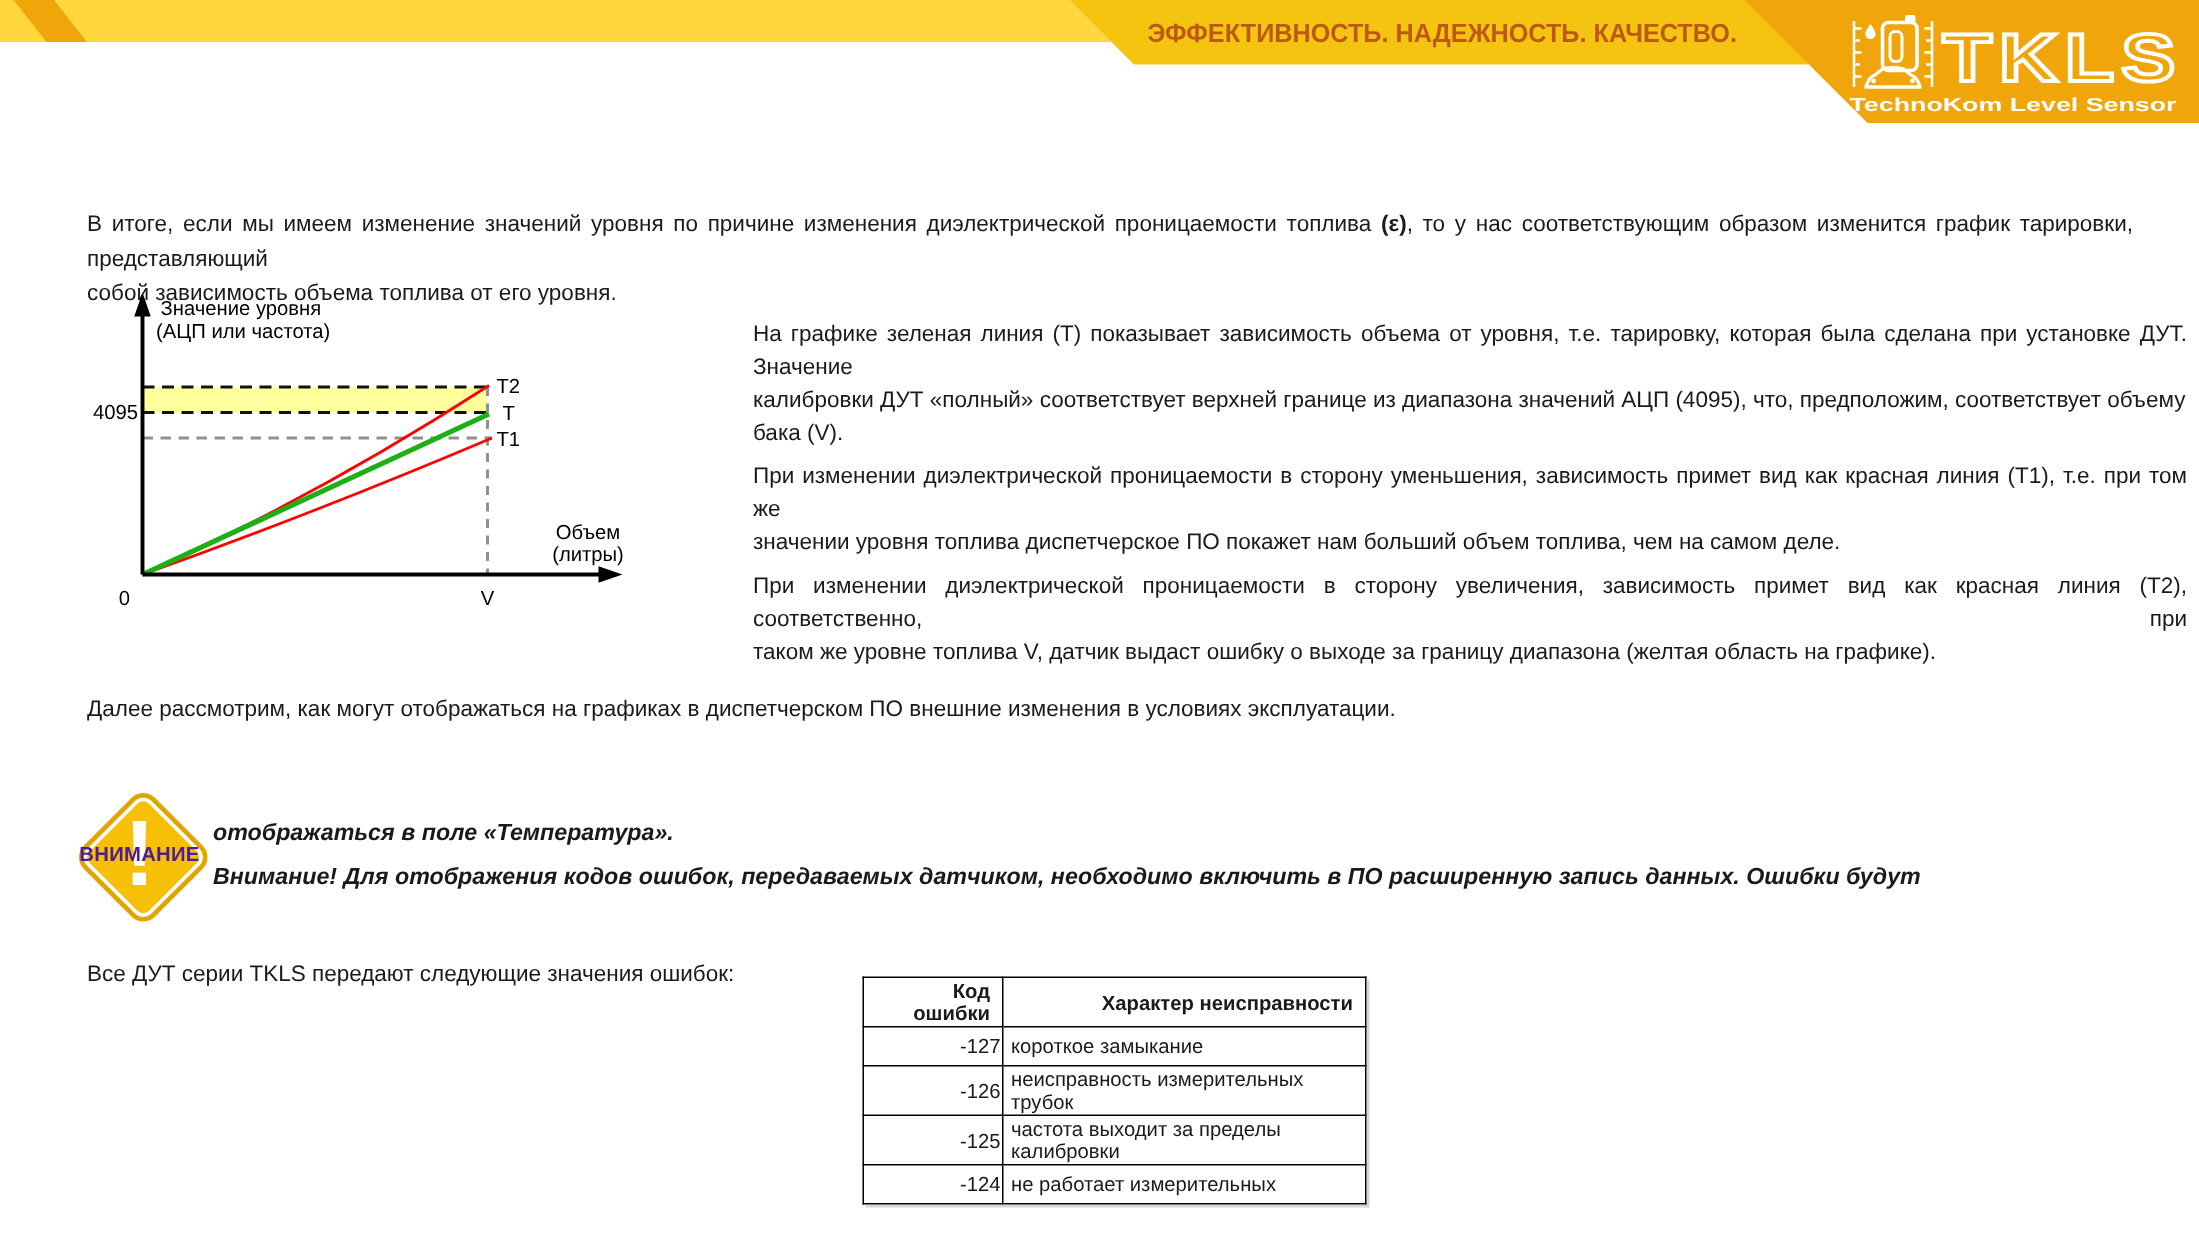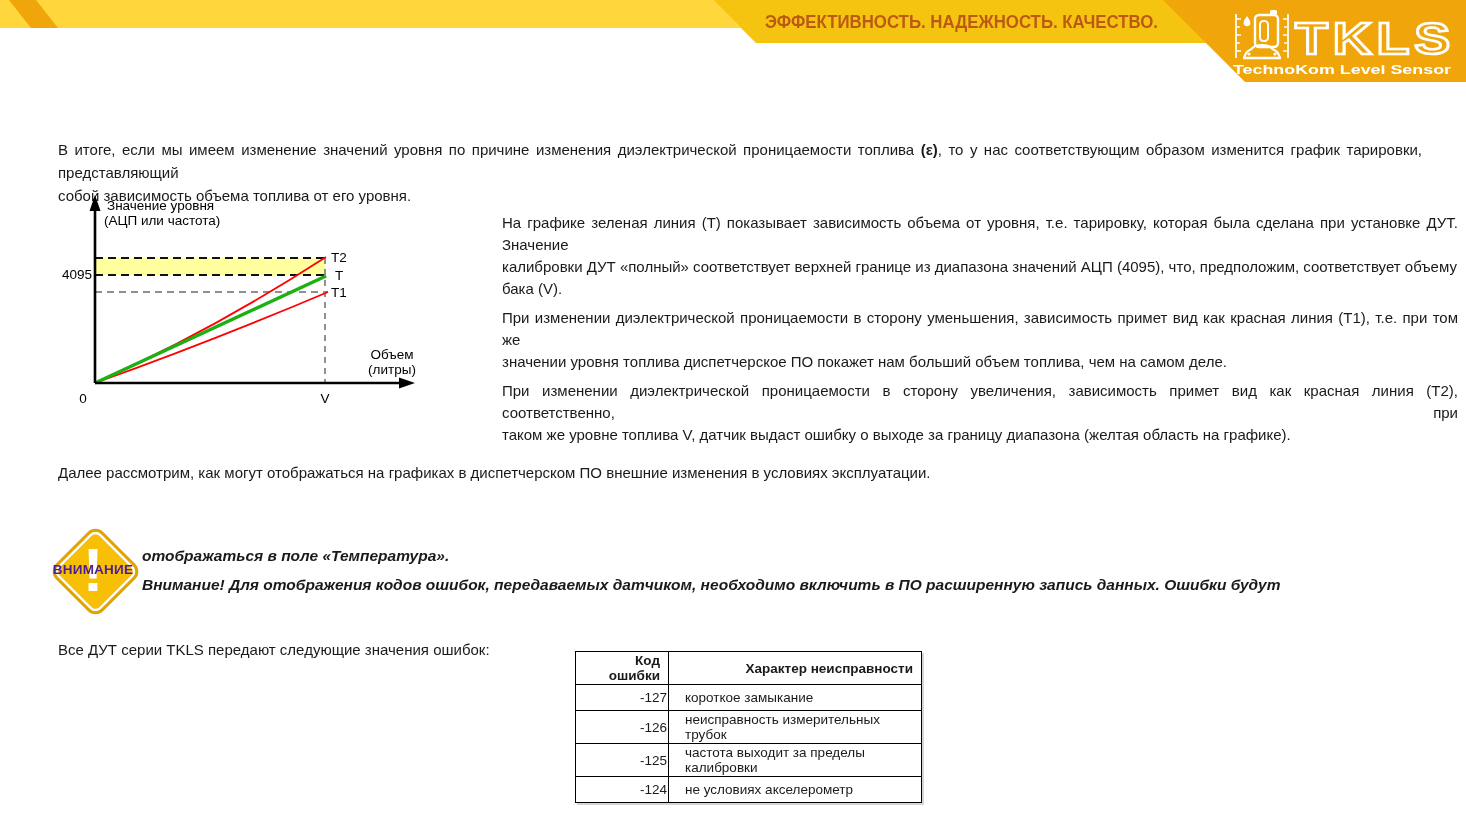--- a/index.html
+++ b/index.html
@@ -39,21 +39,21 @@
     left:142px;top:541px;width:1200px;
     font-size:15.5px;line-height:29px;font-weight:bold;font-style:italic;
   }
   
   #table-intro{left:58px;top:641px;width:480px;font-size:15px;}
   #err-table{left:575px;top:651px;}
   #err-table table{border-collapse:collapse;box-shadow:2px 2px 0 #d6d6d6;}
   #err-table th,#err-table td{border:1.5px solid #000;height:23px;font-size:13.5px;}
   #err-table th{font-weight:bold;text-align:right;padding:1px 8px;}
   #err-table td.code{width:90px;text-align:right;}
-  #err-table td.desc{width:228px;text-align:left;padding-left:16px;padding-right:8px;}
+  #err-table td.desc{width:228px;text-align:left;padding-left:5px;padding-right:8px;}
 </style>
 </head>
 <body>
 
 <svg id="header-svg" width="1466" height="92" viewBox="0 0 1466 92">
   <polygon points="0,0 713,0 741,28 0,28" fill="#FFD63B"></polygon>
   <polygon points="9,0 36,0 58,28 31,28" fill="#F0A50A"></polygon>
   <polygon points="713,0 1466,0 1466,43 756,43" fill="#F5C411"></polygon>
   <text x="1158" y="28" text-anchor="end" font-size="17.5" font-weight="bold" fill="#BC5A15" textLength="393" lengthAdjust="spacingAndGlyphs" font-family="Liberation Sans, sans-serif">ЭФФЕКТИВНОСТЬ. НАДЕЖНОСТЬ. КАЧЕСТВО.</text>
   <polygon points="1163,0 1466,0 1466,82 1245,82" fill="#F0A50A"></polygon>
@@ -162,17 +162,17 @@
       <tr>
         <td class="code">-126</td>
         <td class="desc">неисправность измерительных трубок</td>
       </tr>
       <tr>
         <td class="code">-125</td>
         <td class="desc">частота выходит за пределы калибровки</td>
       </tr>
       <tr>
         <td class="code">-124</td>
-        <td class="desc">не условиях акселерометр</td>
+        <td class="desc">не работает измерительных</td>
       </tr>
     </tbody>
   </table>
 </div>
 
 </body></html>

